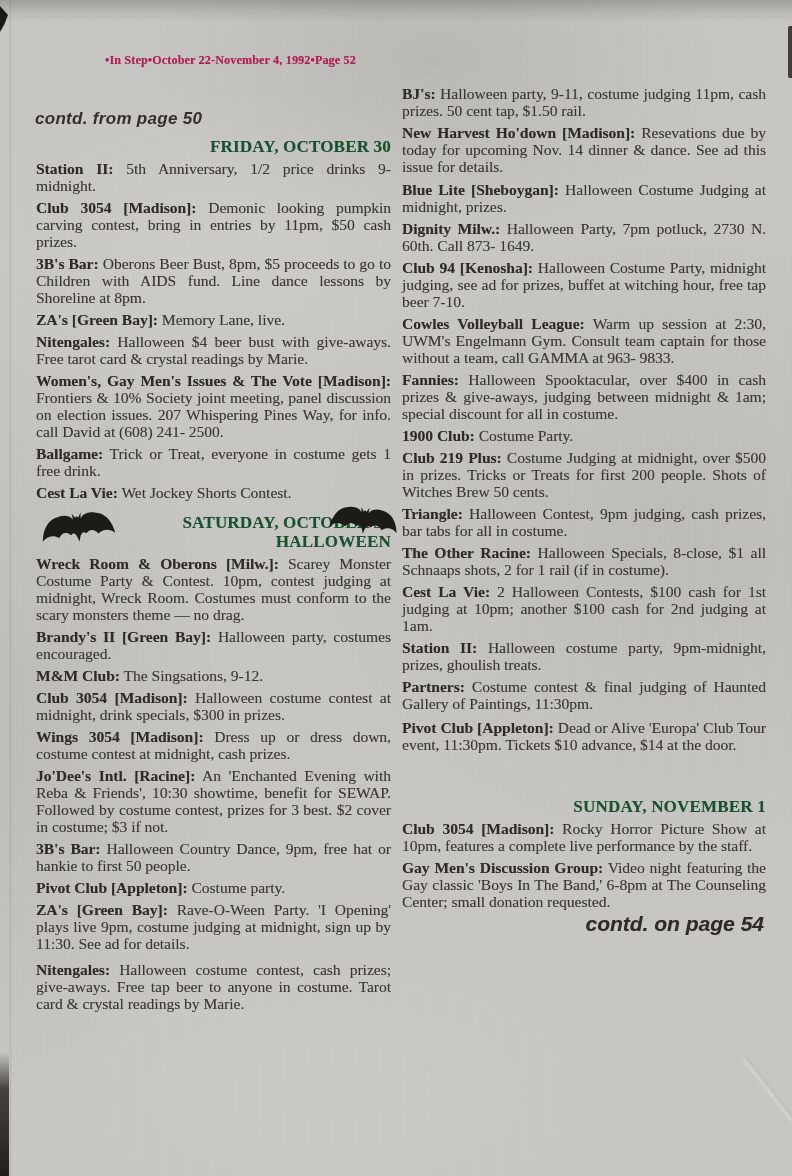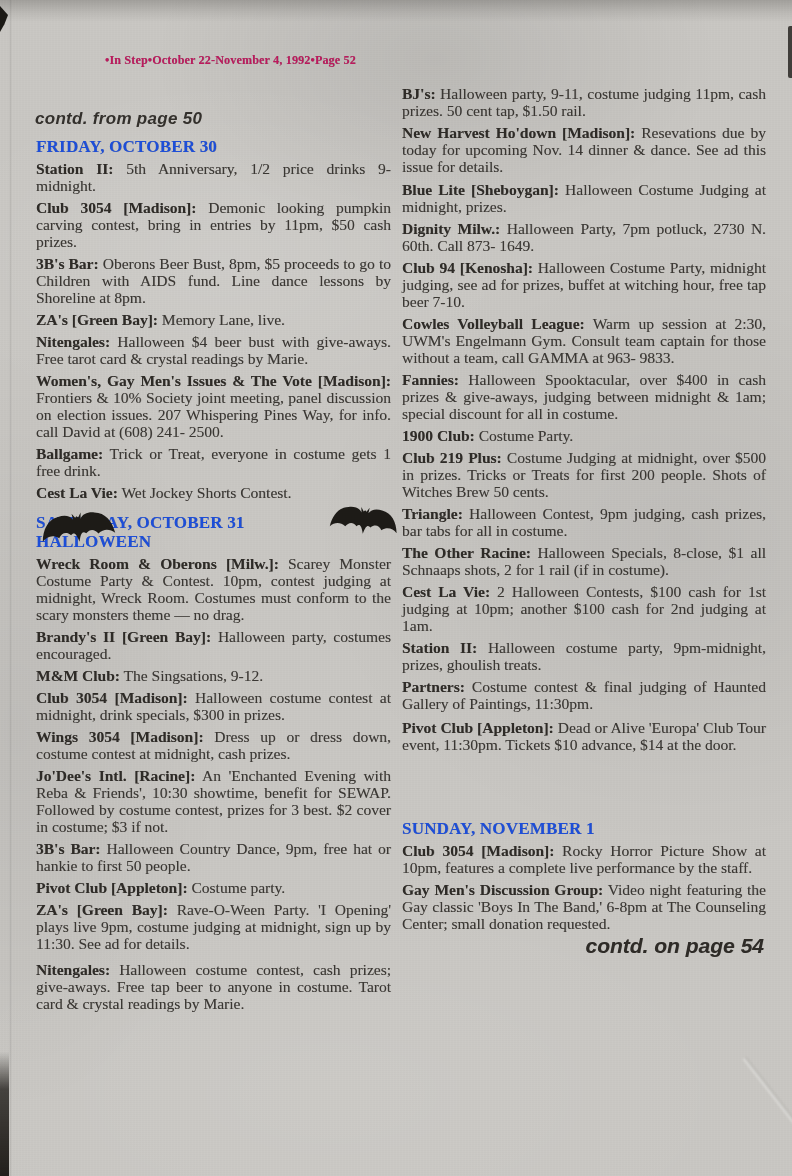--- a/index.html
+++ b/index.html
@@ -70,22 +70,22 @@
     font-size:15.5px; line-height:17px;
     text-shadow:.3px .3px .4px rgba(58,55,51,.35);
   }
   .col-left  { left:36px;  top:137px; width:355px; }
   .col-right { left:402px; top:85px;  width:364px; }
 
   .entry { margin-bottom:5px; text-align:justify; }
   .entry b { font-weight:bold; color:#2e2b27; }
 
   .day-heading {
-    position:relative; text-align:left; font-weight:bold;
-    font-size:17px; line-height:19px; letter-spacing:.2px; color:#1d4ed8;
+    position:relative; text-align:right; font-weight:bold;
+    font-size:17px; line-height:19px; letter-spacing:.2px; color:#14532d;
     margin-bottom:4px;
   }
   .bat { position:absolute; width:76px; height:46px; }
   .bat svg { width:100%; height:100%; }
   .bat path { fill:#1d1b17; }
   .bat-left  { left:4px;  top:-7px;  transform:rotate(-7deg); }
   .bat-right { right:-8px; top:-12px; width:70px; height:42px; transform:rotate(6deg) scaleX(-1); }
 
   .note-contd {
     text-align:right; padding-right:2px; margin-top:2px;
@@ -151,20 +151,20 @@
       <p class="entry"><b>Cowles Volleyball League:</b> Warm up session at 2:30, UWM's Engelmann Gym. Consult team captain for those without a team, call GAMMA at 963- 9833.</p>
       <p class="entry"><b>Fannies:</b> Halloween Spooktacular, over $400 in cash prizes &amp; give-aways, judging between midnight &amp; 1am; special discount for all in costume.</p>
       <p class="entry"><b>1900 Club:</b> Costume Party.</p>
       <p class="entry"><b>Club 219 Plus:</b> Costume Judging at midnight, over $500 in prizes. Tricks or Treats for first 200 people. Shots of Witches Brew 50 cents.</p>
       <p class="entry"><b>Triangle:</b> Halloween Contest, 9pm judging, cash prizes, bar tabs for all in costume.</p>
       <p class="entry"><b>The Other Racine:</b> Halloween Specials, 8-close, $1 all Schnaaps shots, 2 for 1 rail (if in costume).</p>
       <p class="entry"><b>Cest La Vie:</b> 2 Halloween Contests, $100 cash for 1st judging at 10pm; another $100 cash for 2nd judging at 1am.</p>
       <p class="entry"><b>Station II:</b> Halloween costume party, 9pm-midnight, prizes, ghoulish treats.</p>
       <p class="entry"><b>Partners:</b> Costume contest &amp; final judging of Haunted Gallery of Paintings, 11:30pm.</p>
       <p class="entry" style="margin-top: 7px;"><b>Pivot Club [Appleton]:</b> Dead or Alive 'Europa' Club Tour event, 11:30pm. Tickets $10 advance, $14 at the door.</p>
-      <div class="day-heading" style="margin-top: 66px;">
+      <div class="day-heading" style="margin-top: 44px;">
         <div>SUNDAY, NOVEMBER 1</div>
       </div>
       <p class="entry"><b>Club 3054 [Madison]:</b> Rocky Horror Picture Show at 10pm, features a complete live performance by the staff.</p>
       <p class="entry"><b>Gay Men's Discussion Group:</b> Video night featuring the Gay classic 'Boys In The Band,' 6-8pm at The Counseling Center; small donation requested.</p>
       <div class="note-contd">contd. on page 54</div>
     </div>
 </div>
 
 </body></html>

